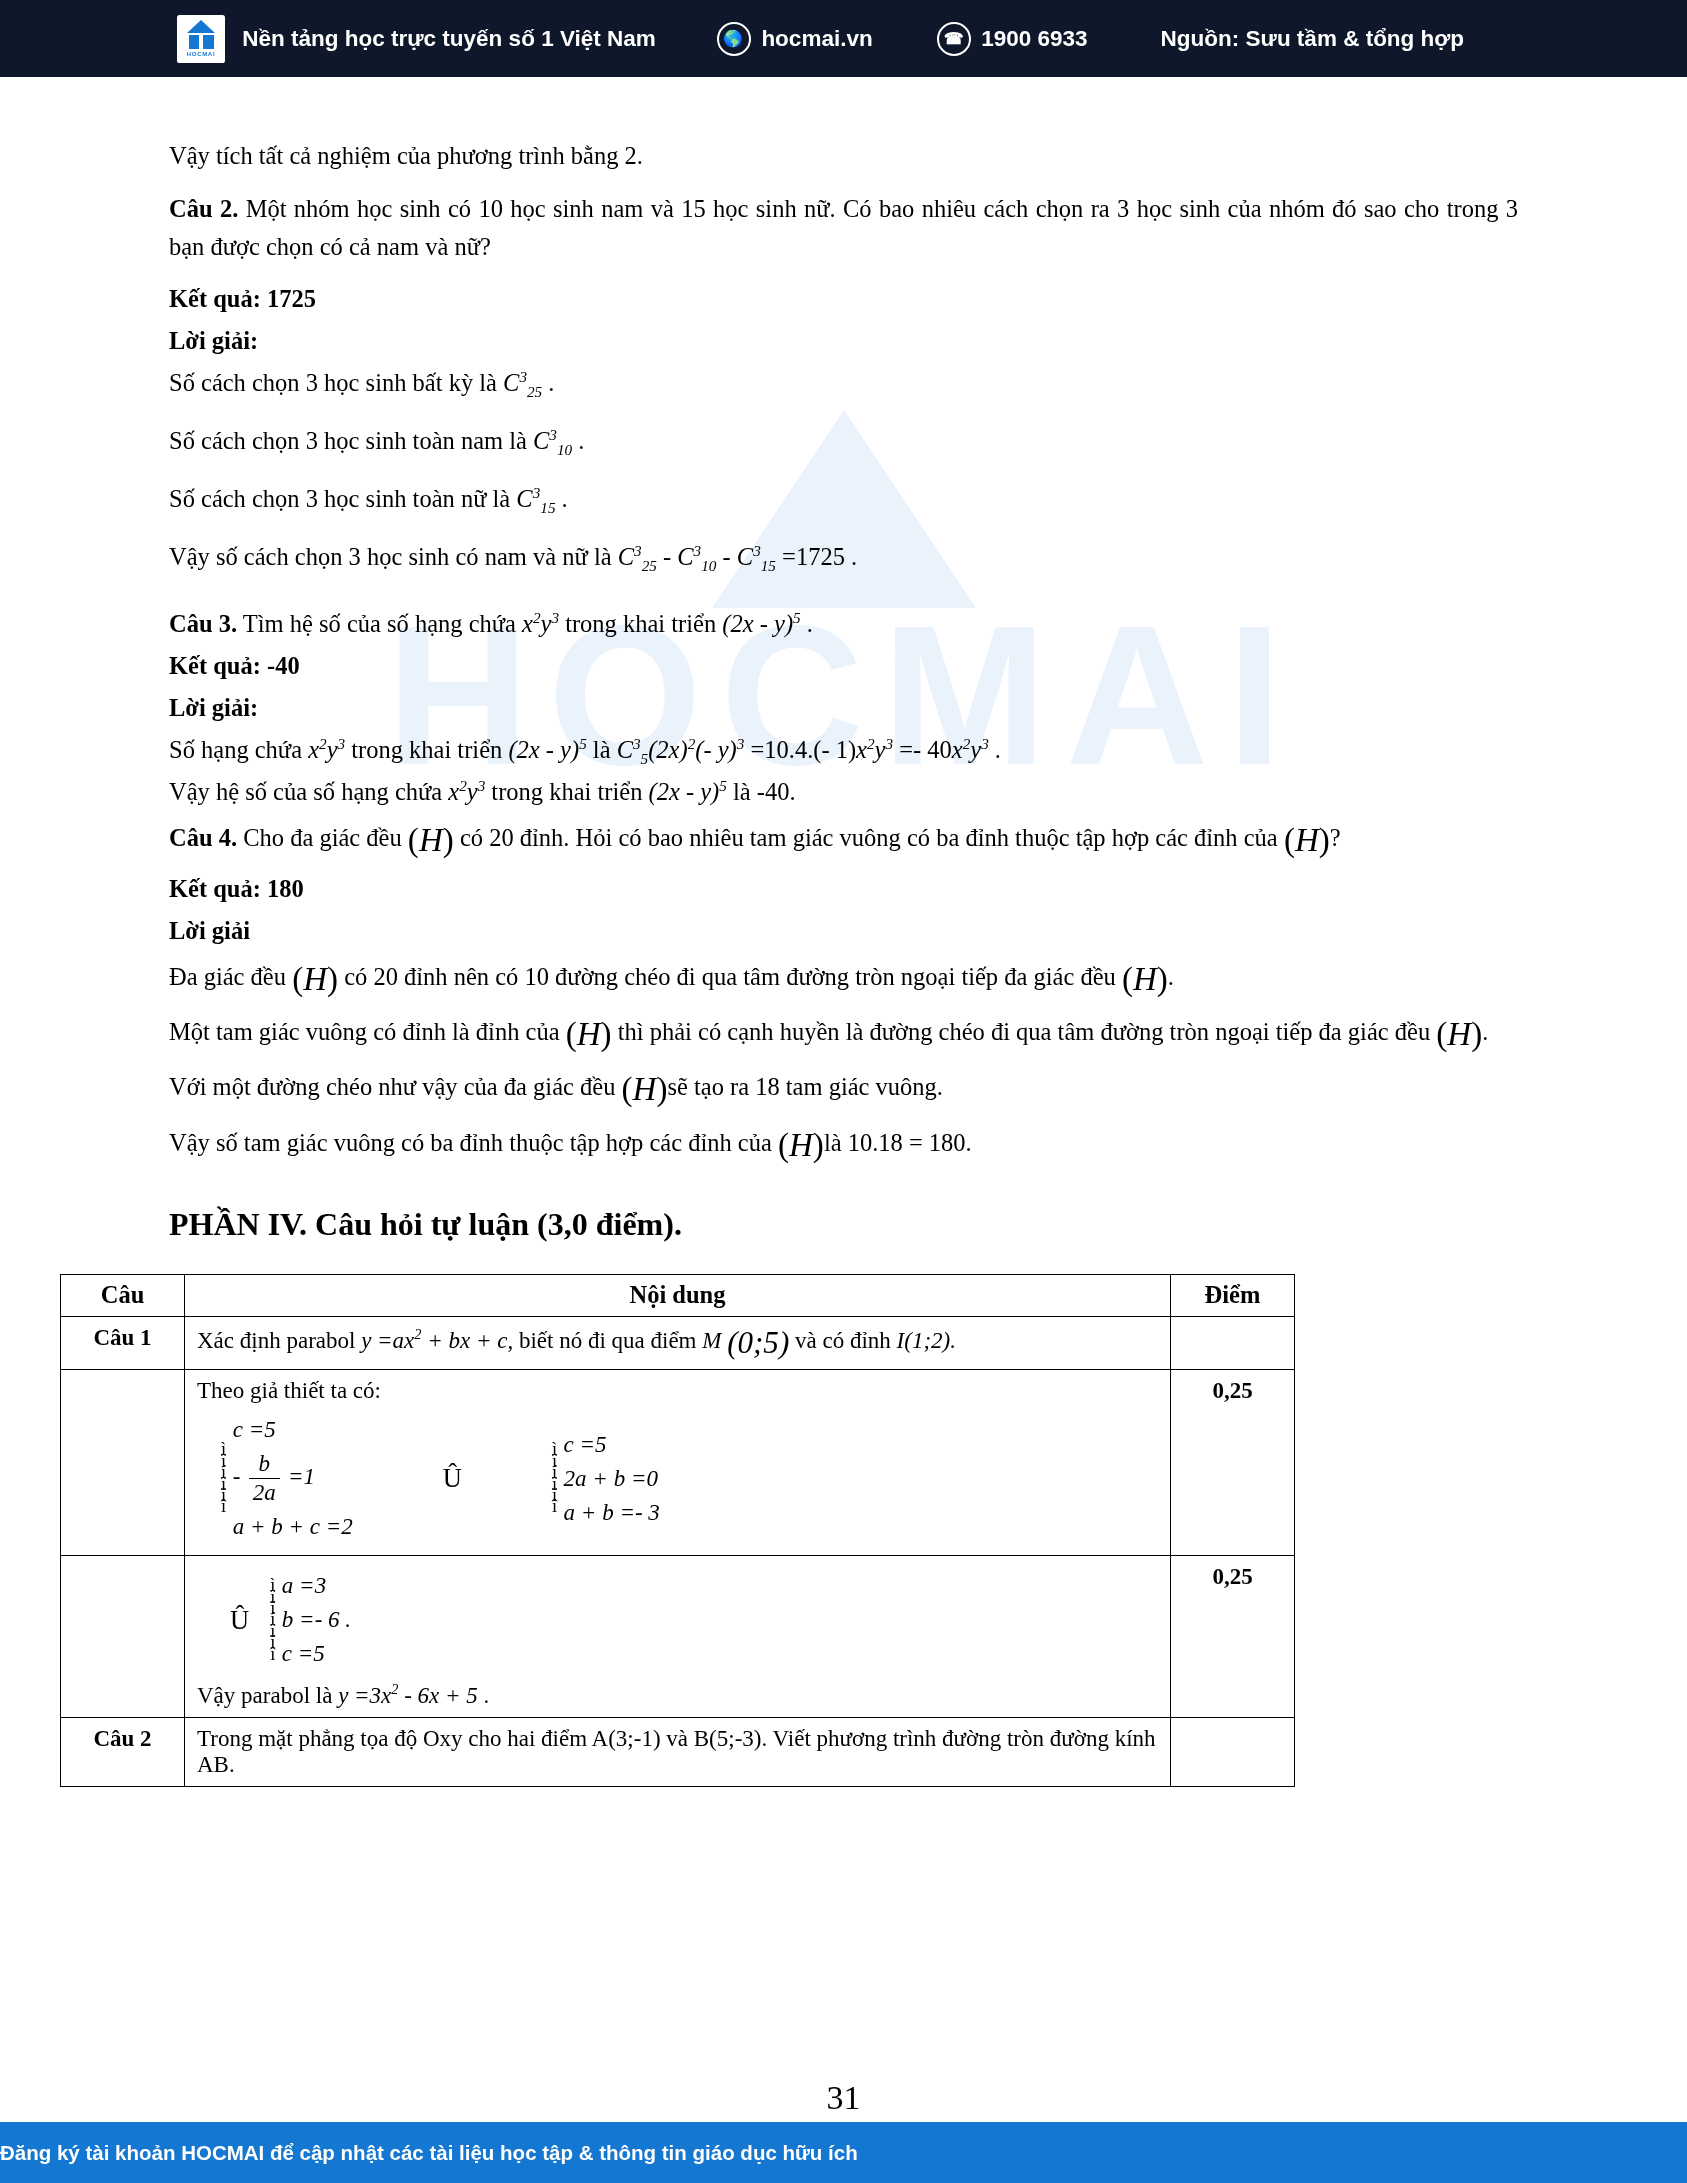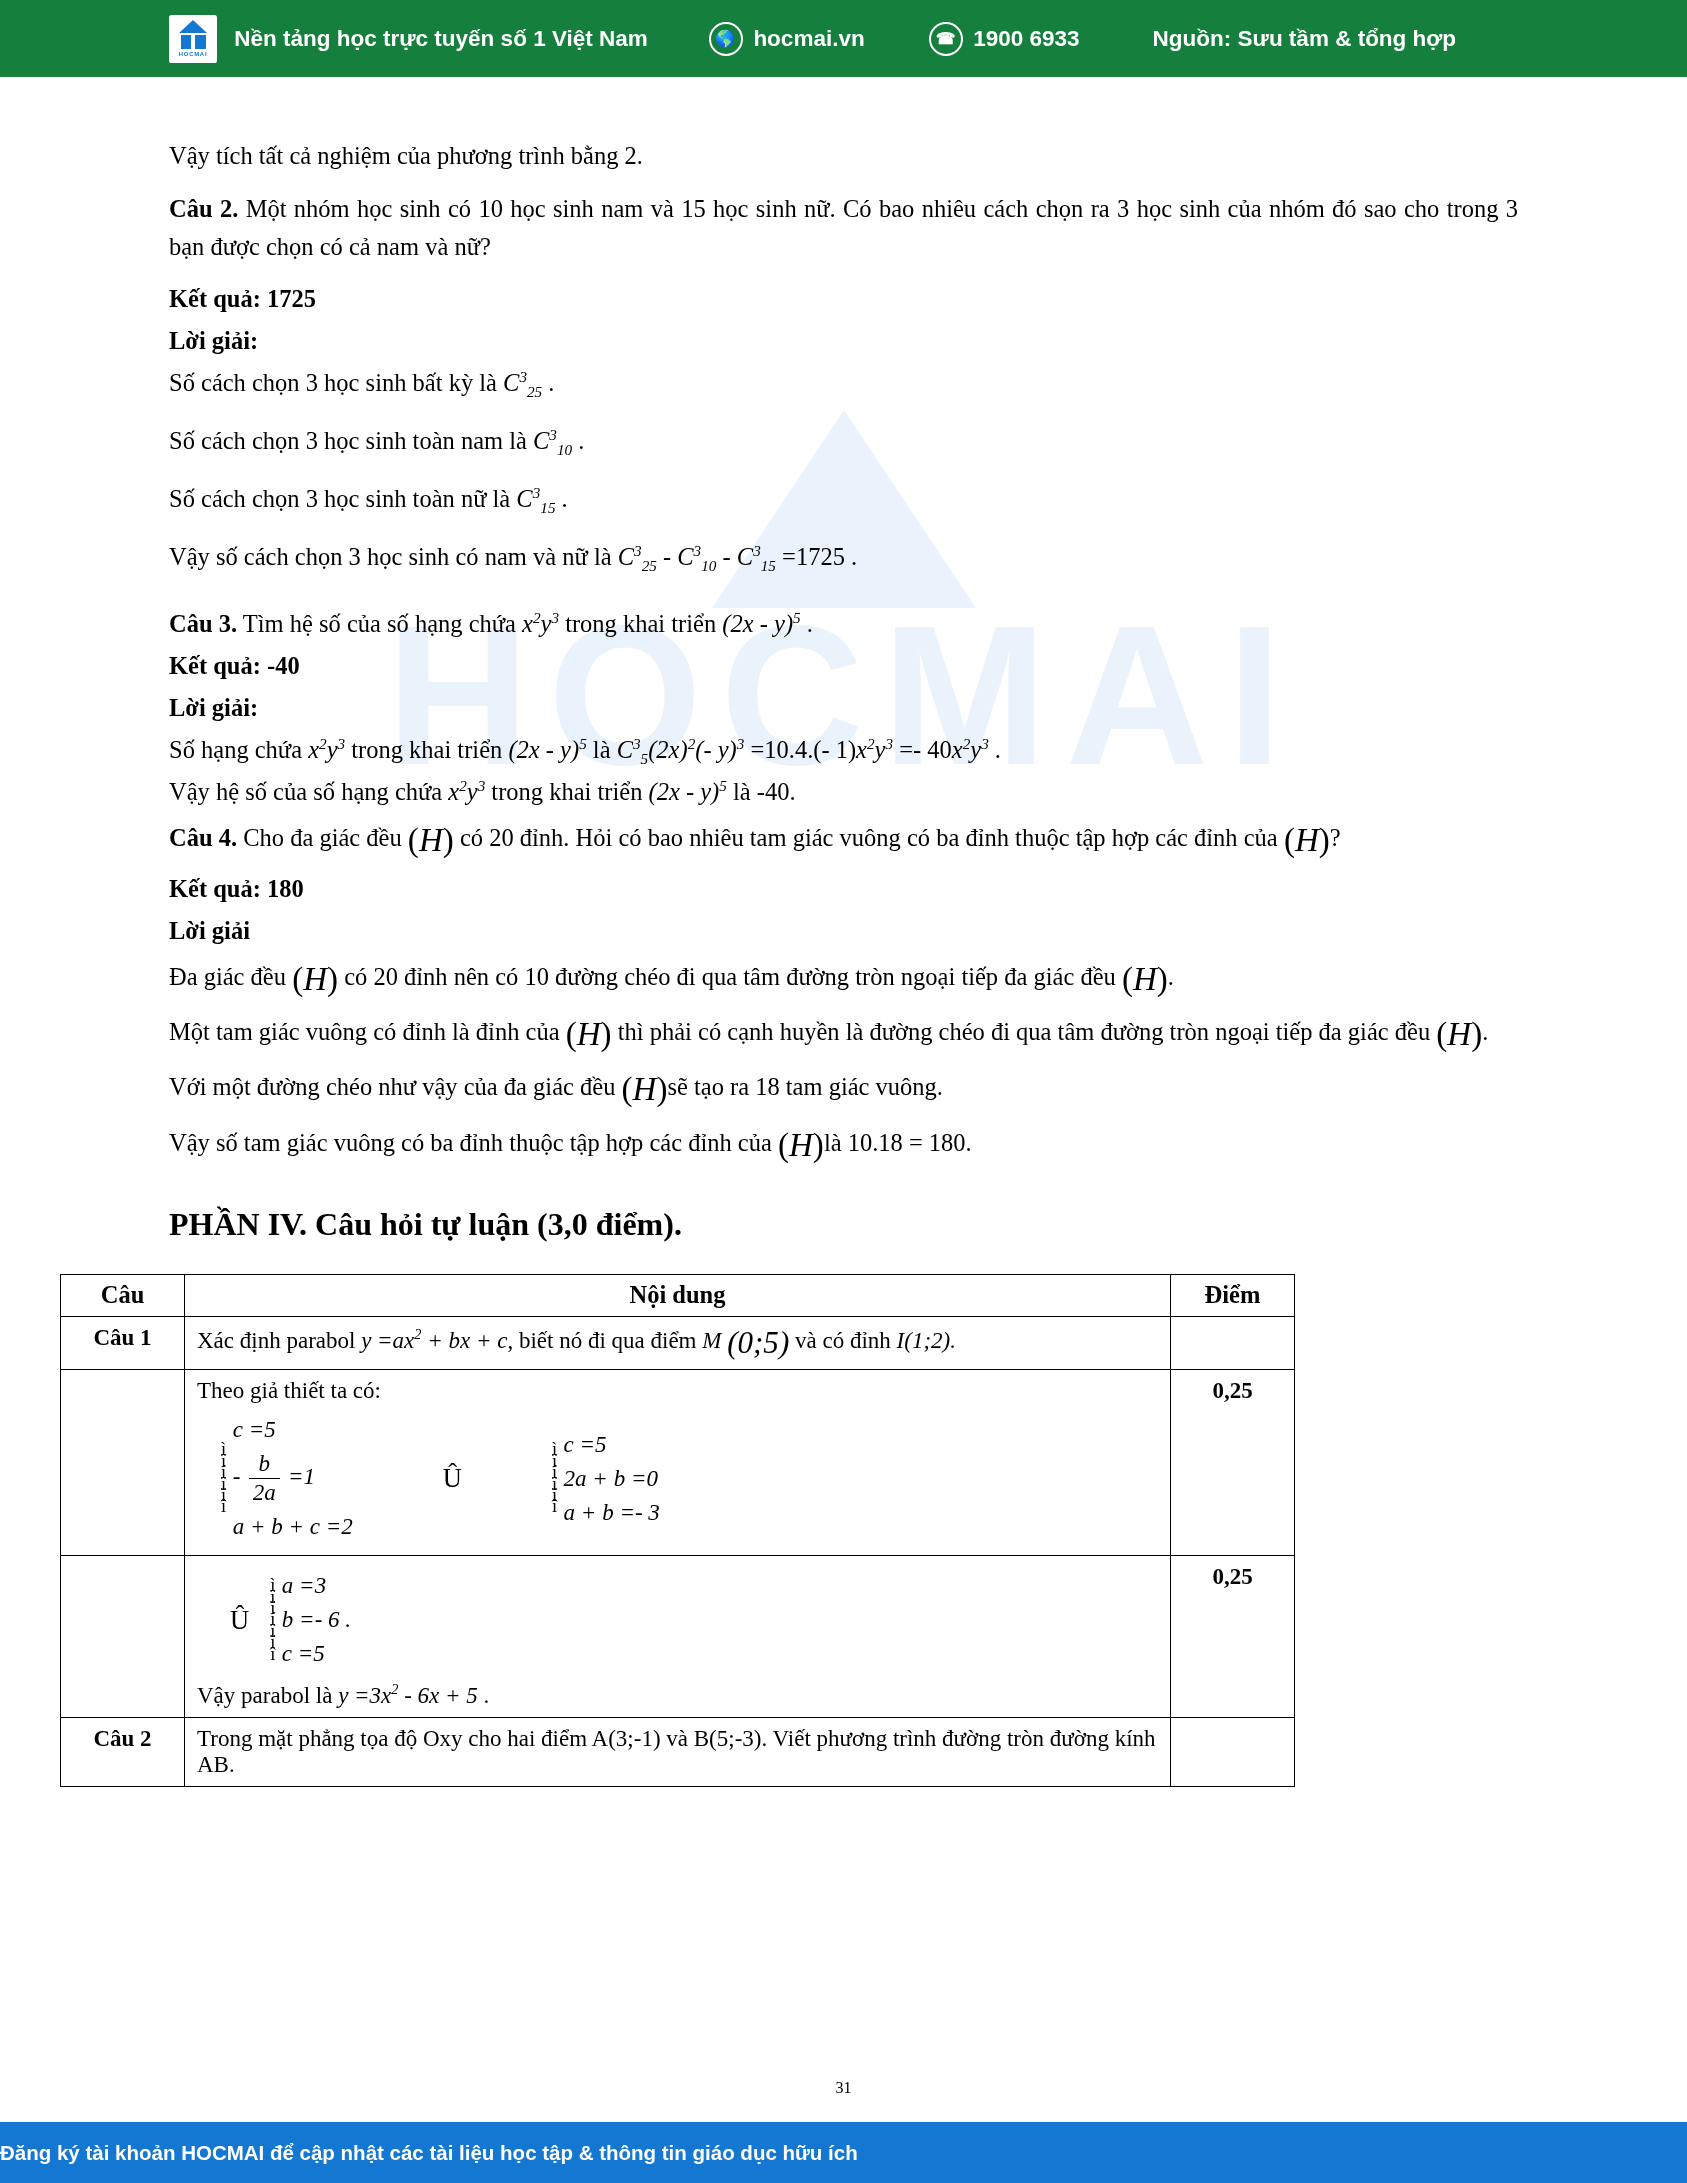--- a/index.html
+++ b/index.html
@@ -13,27 +13,28 @@
   .page{
     position:relative;
     width:1687px;
     min-height:2183px;
     overflow:hidden;
   }
 
   
   .topbar{
     height:77px;
-    background:#15803d;
+    background:#0f172a;
     color:#fff;
     display:flex;
     align-items:center;
     font-family:"Liberation Sans", sans-serif;
     font-size:22.5px;
     font-weight:bold;
+    padding-left:8px;
   }
   .topbar .logo-wrap{
     margin-left:169px;
     display:flex;
     align-items:center;
     gap:12px;
   }
   .logo-box{
     width:48px;height:48px;background:#fff;border-radius:2.6px;
     display:flex;flex-direction:column;align-items:center;justify-content:center;
@@ -142,21 +143,21 @@
   .c-cau{width:99px;text-align:center;font-weight:bold;}
   .c-diem{width:99px;text-align:center;font-weight:bold;}
   .mid{vertical-align:middle;}
 
   
   .pagenum{
     position:absolute;
     left:0;right:0;
     top:2079px;
     text-align:center;
-    font-size:16px;
+    font-size:34px;
     z-index:2;
   }
   .bottombar{
     position:absolute;
     left:0;right:0;bottom:0;
     height:61px;
     background:#1477d1;
     color:#fff;
     display:flex;align-items:center;
     font-family:"Liberation Sans", sans-serif;

